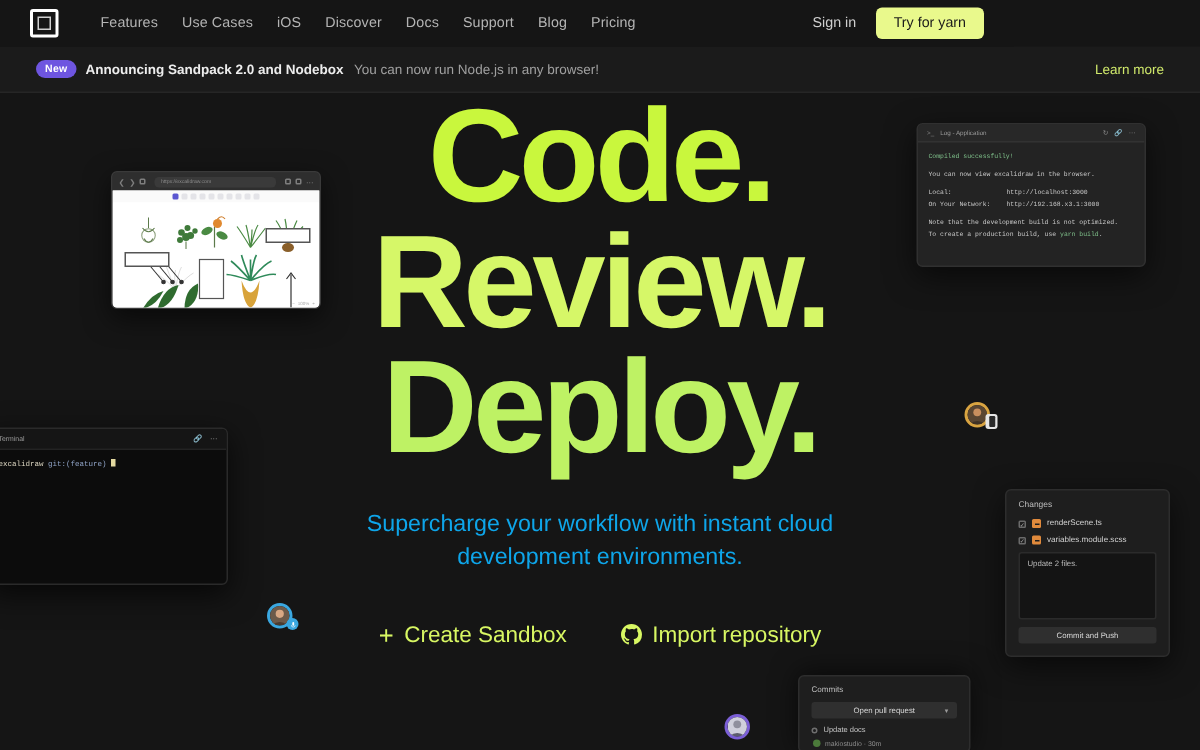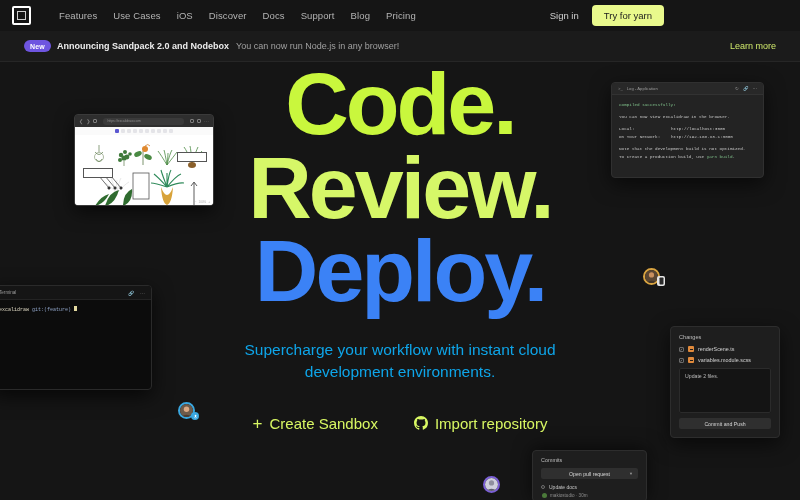--- a/index.html
+++ b/index.html
@@ -7,21 +7,21 @@
     width: 800px; height: 500px;
     background: #151515;
     font-family: "Liberation Sans", sans-serif;
     overflow: hidden;
   }
   #root { position: relative; width: 800px; height: 500px; background: #151515; }
 
   
   .nav {
     position: absolute; top: 0; left: 0; width: 676px; height: 31px;
-    display: flex; align-items: center; padding: 0 12px;
+    display: flex; align-items: center; padding: 0 20px;
     background: #151515; z-index: 60;
   }
   .logo {
     width: 19px; height: 19px; border: 2px solid #ffffff; border-radius: 2px;
     display: flex; align-items: center; justify-content: center; flex: none;
   }
   .logo i { display: block; width: 9px; height: 9px; border: 1.5px solid #cfcfcf; background: #151515; }
   .nav-links { display: flex; align-items: center; gap: 16px; margin-left: 28px; }
   .nav-links a {
     color: #b4b4b4; font-size: 9.5px; text-decoration: none; letter-spacing: .1px; white-space: nowrap;
@@ -53,21 +53,21 @@
     position: absolute; top: 62px; left: 0; width: 800px; height: 438px;
     display: flex; flex-direction: column; align-items: center;
     z-index: 40; pointer-events: none;
   }
   .h-line {
     font-size: 88px; font-weight: bold; line-height: .95; letter-spacing: -3px;
     text-align: center; font-family: "Liberation Sans", sans-serif;
   }
   .h1 { color: #c9f73d; }
   .h2 { color: #d6f768; }
-  .h3 { color: #3b82f6; }
+  .h3 { color: #bef264; }
   .sub {
     color: #0ea5e9; font-size: 15.5px; line-height: 1.45; text-align: center;
     margin-top: 26px; max-width: 330px;
   }
   .ctas { display: flex; align-items: center; gap: 36px; margin-top: 31px; pointer-events: auto; }
   .cta {
     display: flex; align-items: center; gap: 7px;
     color: #d8f763; font-size: 15px; text-decoration: none; cursor: pointer; white-space: nowrap;
   }
   .cta .plus { font-size: 17px; line-height: 1; }

